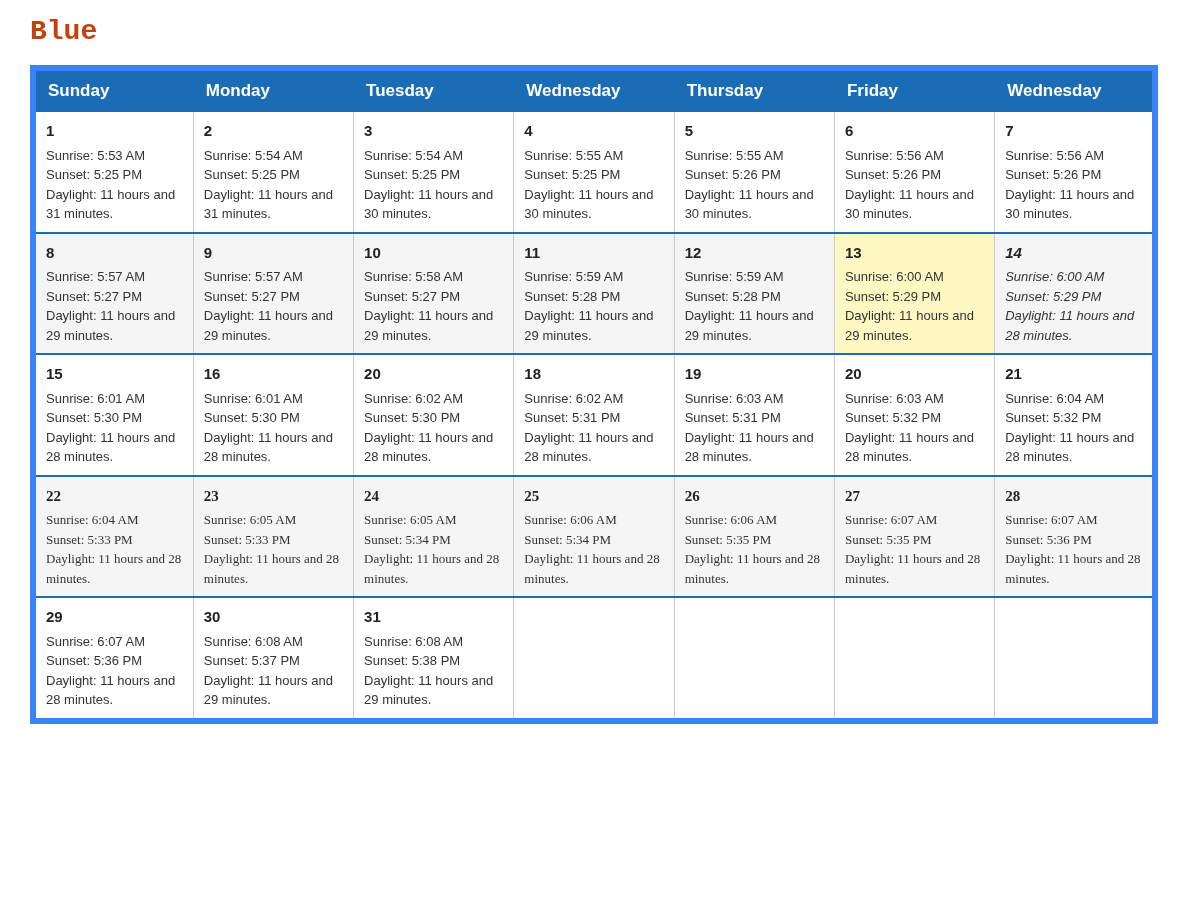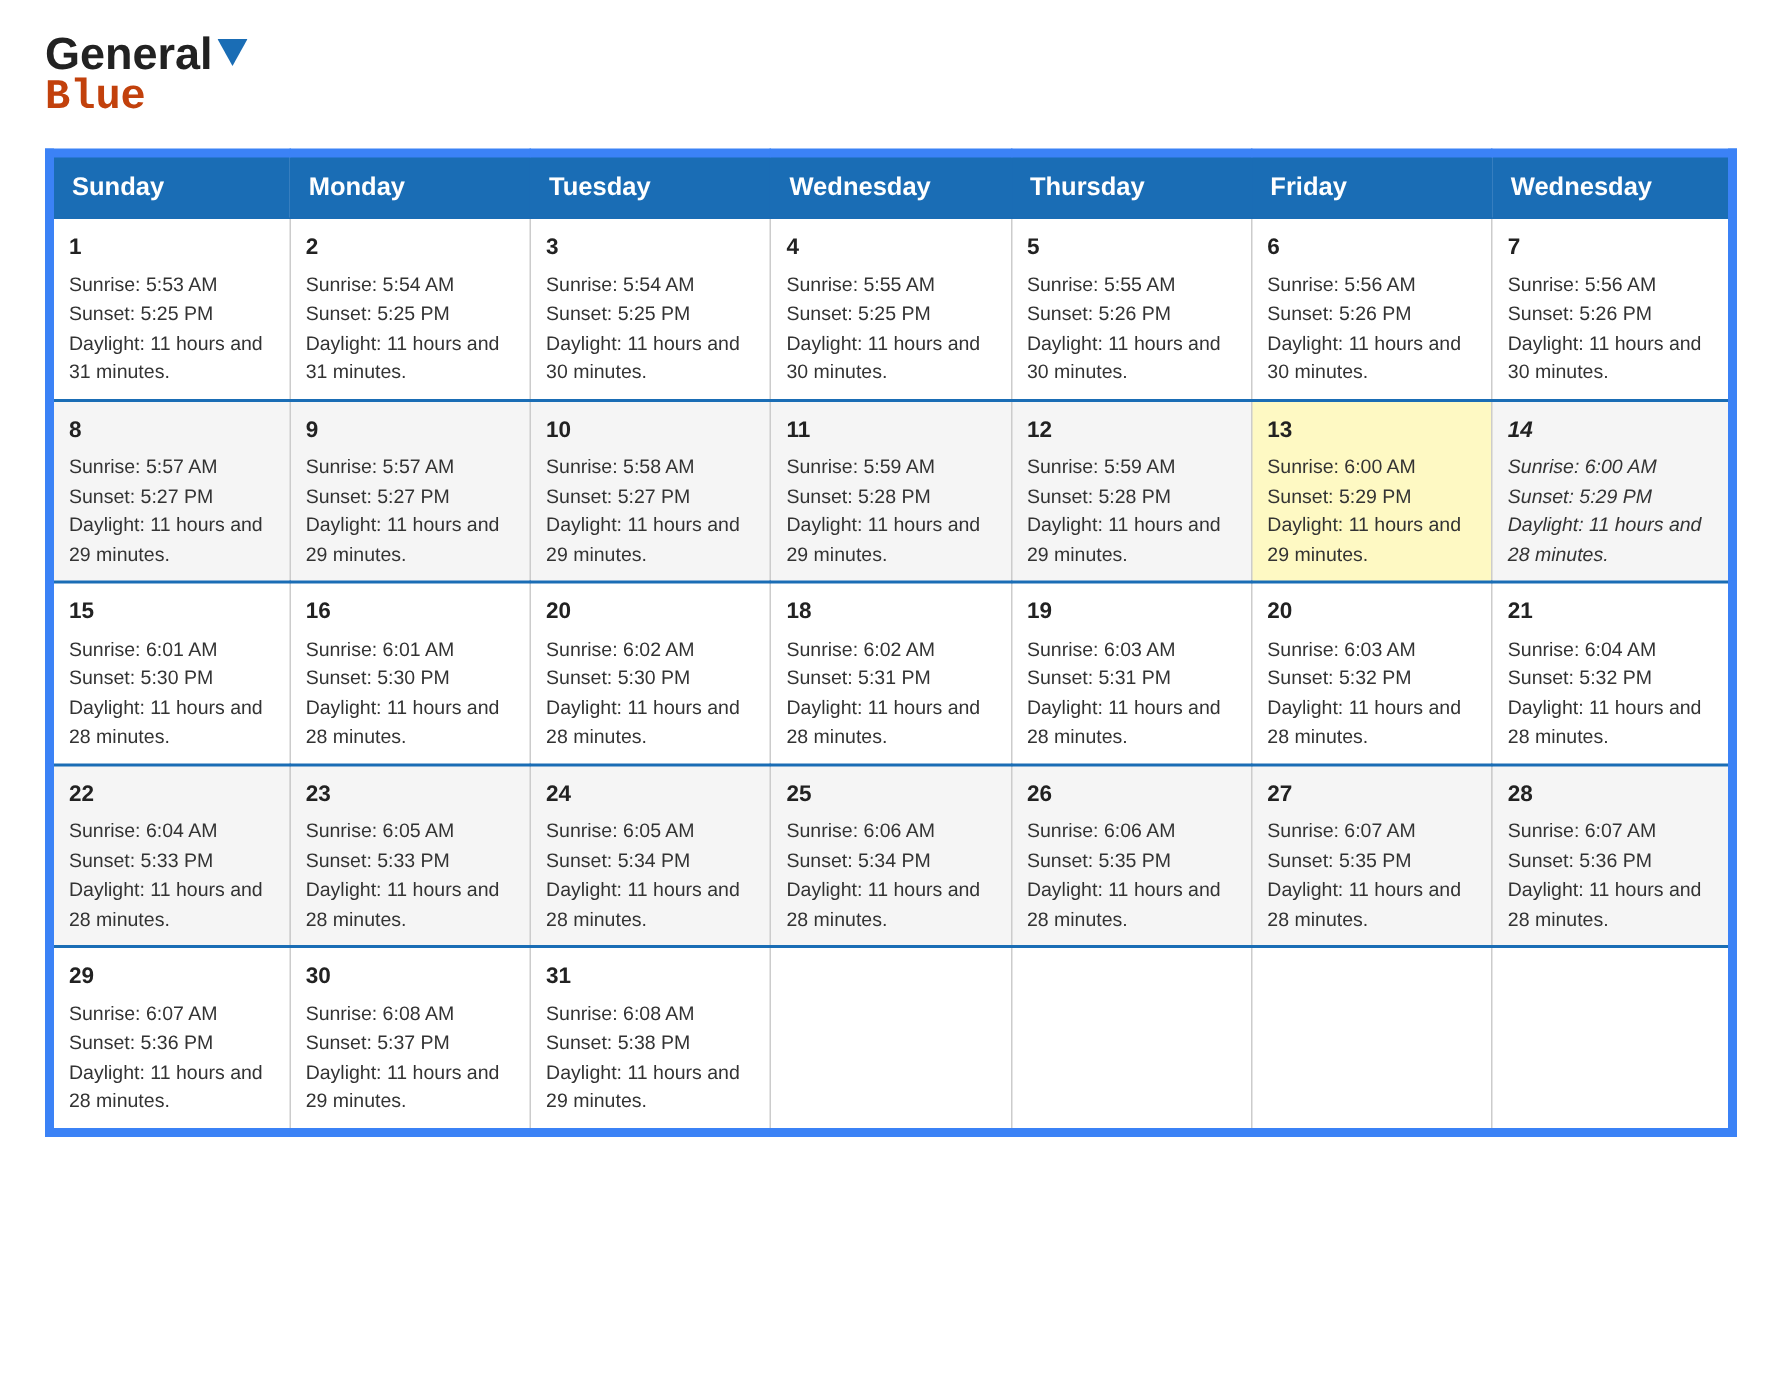--- a/index.html
+++ b/index.html
@@ -88,25 +88,20 @@
       color: #c2410c;
       font-family: Liberation Mono, monospace;
       margin-top: -4px;
     }
   </style>
 </head>
 <body>
 
 <div class="header">
   <div class="logo">
-    <div class="logo-line1">
-      General<svg width="20" height="20" viewBox="0 0 20 20" style="display:inline-block;margin-left:3px;vertical-align:middle;position:relative;top:-2px;">
-          <polygon points="0,0 20,0 10,18" fill="#1a6db5"></polygon>
-        </svg>
-    </div>
     <div class="logo-line2">Blue</div>
   </div>
   <div class="title-block">
     <div class="month-title"></div>
     <div class="location-title"></div>
   </div>
 </div>
 
 <table class="calendar">
   <thead>
@@ -246,21 +241,21 @@
         <span class="day-info">Sunset: 5:32 PM</span><br>
         <span class="day-info">Daylight: 11 hours and 28 minutes.</span>
       </td>
         <td>
         <span class="day-number">21</span>
         <span class="day-info">Sunrise: 6:04 AM</span><br>
         <span class="day-info">Sunset: 5:32 PM</span><br>
         <span class="day-info">Daylight: 11 hours and 28 minutes.</span>
       </td>
       </tr>
-      <tr style="background: #a3a3a3;">
+      <tr style="background: #a3a3a3; font-family: Liberation Serif, serif;">
         <td style="background: rgb(245, 245, 245);">
         <span class="day-number">22</span>
         <span class="day-info">Sunrise: 6:04 AM</span><br>
         <span class="day-info">Sunset: 5:33 PM</span><br>
         <span class="day-info">Daylight: 11 hours and 28 minutes.</span>
       </td>
         <td style="background: rgb(245, 245, 245);">
         <span class="day-number">23</span>
         <span class="day-info">Sunrise: 6:05 AM</span><br>
         <span class="day-info">Sunset: 5:33 PM</span><br>

